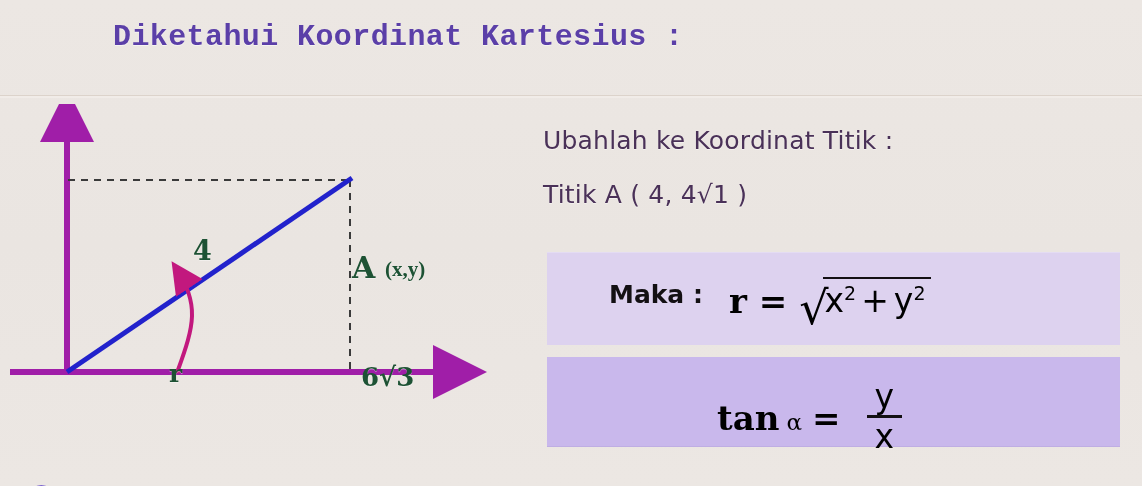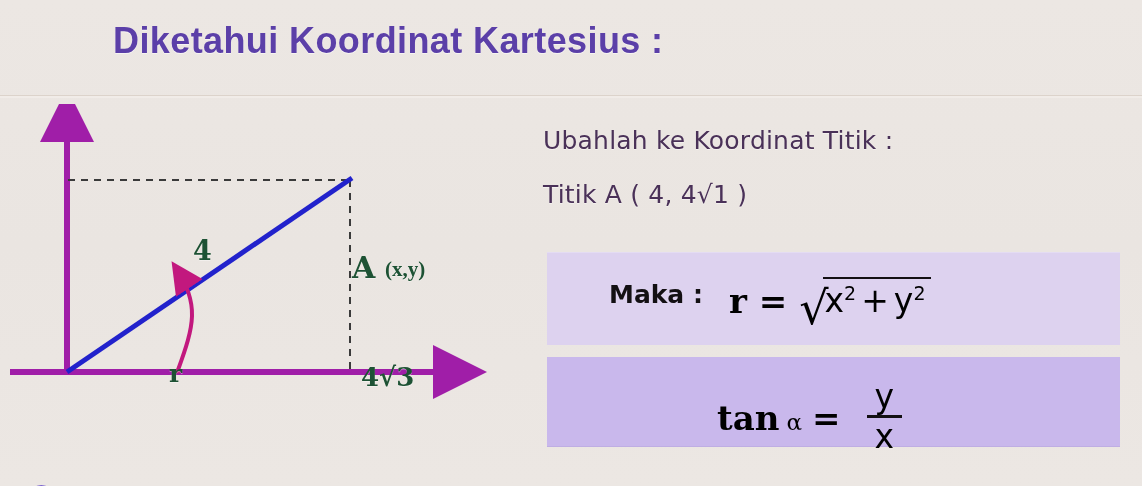--- a/index.html
+++ b/index.html
@@ -19,22 +19,22 @@
     position: absolute;
     inset: 0;
     background: linear-gradient(180deg, #ece7e3 0%, #eae5e1 50%, #ece7e3 100%);
   }
 
   
   .title {
     position: absolute;
     left: 113px;
     top: 20px;
-    font-family: Liberation Sans, sans-serif;
-    font-size: 36px;
+    font-family: Liberation Mono, monospace;
+    font-size: 30px;
     font-weight: bold;
     letter-spacing: 0.4px;
     color: #5b3fa8;
     text-shadow: 0 1px 0 rgba(255,255,255,0.55);
     white-space: nowrap;
     text-align: right;
   }
 
   .divider {
     position: absolute;
@@ -243,21 +243,21 @@
 
       <line x1="67" y1="268" x2="352" y2="74" stroke="#2222cc" stroke-width="5"></line>
 
       <path d="M 178,266 C 194,222 200,200 176,164" fill="none" stroke="#c2187e" stroke-width="4" marker-end="url(#arcArrow)"></path>
       <circle cx="178" cy="267" r="2.6" fill="#c2187e"></circle>
     </svg>
 
     <div class="lbl lbl-4">4</div>
     <div class="lbl lbl-A">A</div>
     <div class="lbl lbl-xy">(x,y)</div>
-    <div class="lbl lbl-4v3">4√3</div>
+    <div class="lbl lbl-4v3">6√3</div>
     <div class="lbl lbl-r">r</div>
     <div class="lbl-O">O</div>
   </div>
 
   <div class="prompt prompt-1">Ubahlah ke Koordinat Titik :</div>
   <div class="prompt prompt-2">Titik A ( 4, 4√1 )</div>
 
   <div class="formula-box box-top">
     <div class="fml-label">Maka :</div>
     <div class="eq eq-r">

